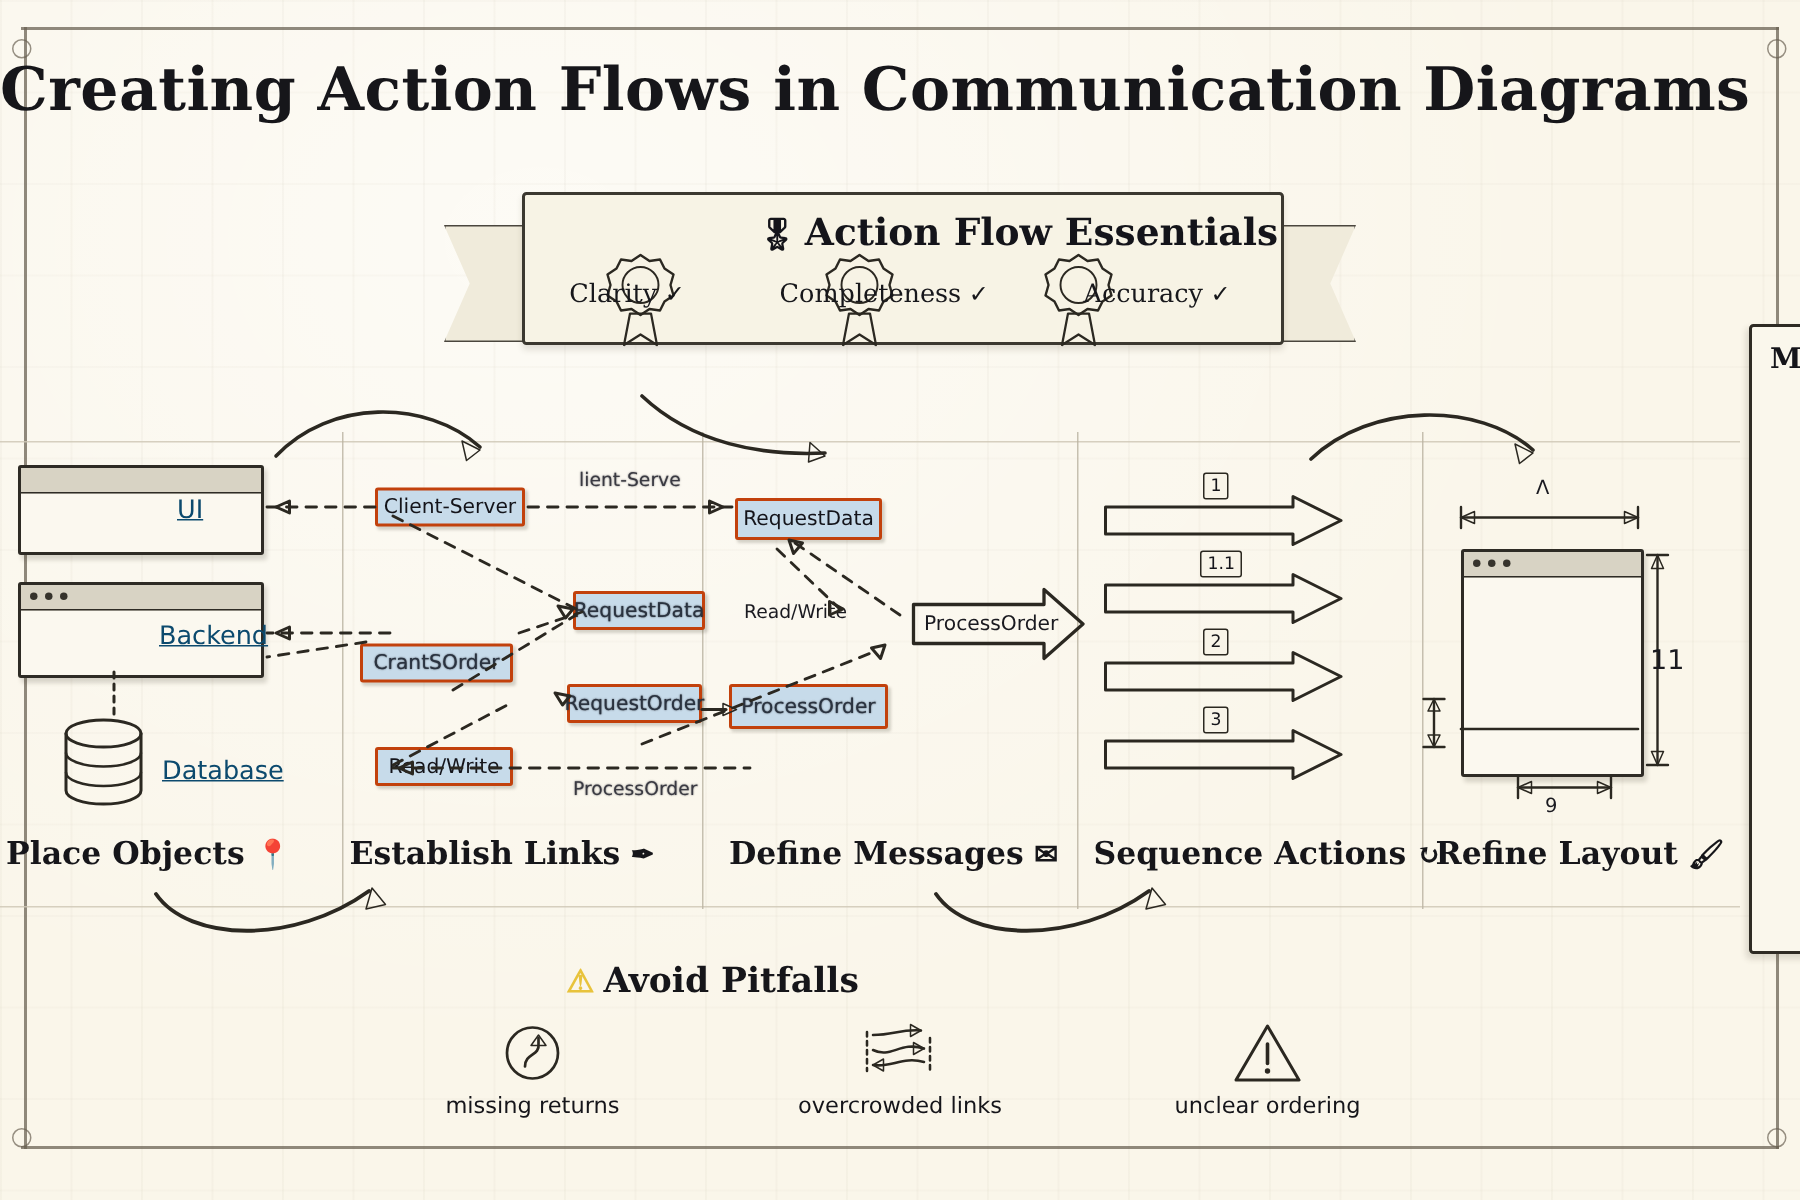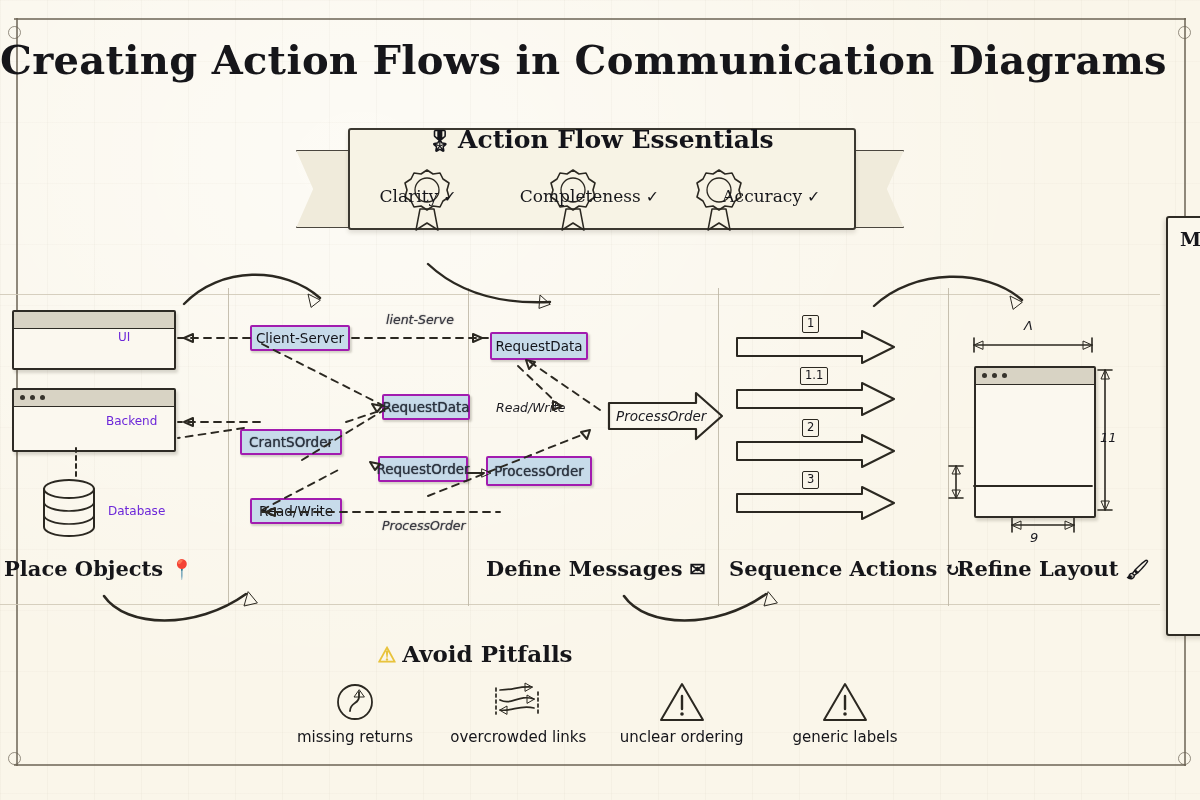--- a/index.html
+++ b/index.html
@@ -80,23 +80,23 @@
     position: absolute;
     left: 52px; top: 16px;
     width: 504px; height: 98px;
     background: #f7f3e5;
     border: 2px solid #3b3830;
     border-radius: 3px;
     box-shadow: 0 3px 4px rgba(70,62,45,.14);
   }
   #ribbon-title {
     position: absolute;
-    left: 52px; top: 13px;
+    left: 52px; top: 28px;
     width: 504px;
-    text-align: center;
+    text-align: right;
     font-family: "DejaVu Serif", serif;
     font-size: 25px;
     font-weight: 600;
     color: #14141a;
   }
   #ribbon-title .medal-ico { font-size: 21px; margin-right: 5px; }
   #ribbon-badges {
     position: absolute;
     left: 52px; top: 74px;
     width: 504px;
@@ -163,51 +163,51 @@
     position: relative;
   }
   .win .dots { position: absolute; left: 6px; top: 5px; display: flex; gap: 5px; }
   .win .dots i {
     width: 5px; height: 5px; border-radius: 50%;
     background: #36332c; display: block;
   }
   .obj-name {
     position: absolute;
     font-family: "DejaVu Sans", sans-serif;
-    font-size: 12px;
-    color: #6d28d9;
+    font-size: 17px;
+    color: #0c4a6e;
     white-space: nowrap;
+    text-decoration: underline;
   }
   .db-cyl { position: absolute; }
 
   
   .msgbox {
     position: absolute;
     background: #c7dbea;
-    border: 2px solid #a21caf;
+    border: 2px solid #c2410c;
     border-radius: 2px;
     font-family: "DejaVu Sans", sans-serif;
     font-size: 13.5px;
     color: #14141a;
     display: flex;
     align-items: center;
     justify-content: center;
     box-shadow: 1.5px 2px 2px rgba(60,54,40,.2);
     white-space: nowrap;
     padding: 0 6px;
     box-sizing: border-box;
   }
   .msgbox.blurry { color: #2a3340; text-shadow: 0 0 1.1px rgba(20,20,26,.85); }
   .edge-label {
     position: absolute;
     font-family: "DejaVu Sans", sans-serif;
     font-size: 12.5px;
     color: #1a1a20;
     white-space: nowrap;
-    font-style: italic;
   }
   .edge-label.faint { color: #3a3a42; text-shadow: 0 0 1.2px rgba(30,30,38,.7); }
 
   
   .seq-num {
     position: absolute;
     border: 1.6px solid #2b2820;
     background: #f8f4e8;
     font-family: "DejaVu Sans", sans-serif;
     font-size: 11.5px;
@@ -453,21 +453,21 @@
     <line class="sketch" x1="126" y1="2" x2="126" y2="16" stroke-width="1.6"></line>
   </svg>
   <div class="edge-label" style="left:1024px; top:318px; font-size:13px;">Λ</div>
 
   <svg style="position:absolute; left:1096px; top:362px;" width="18" height="156">
     <line class="sketch" x1="9" y1="8" x2="9" y2="148" stroke-width="1.6"></line>
     <path class="sketch" fill="#2b2821" d="M9 8 l-4 9 h8 Z M9 148 l-4 -9 h8 Z"></path>
     <line class="sketch" x1="2" y1="8" x2="16" y2="8" stroke-width="1.6"></line>
     <line class="sketch" x1="2" y1="148" x2="16" y2="148" stroke-width="1.6"></line>
   </svg>
-  <div class="edge-label" style="left:1100px; top:430px; font-size:13px;">11</div>
+  <div class="edge-label" style="left:1100px; top:430px; font-size:18px;">11</div>
 
   <svg style="position:absolute; left:1006px; top:516px;" width="76" height="18">
     <line class="sketch" x1="6" y1="9" x2="68" y2="9" stroke-width="1.6"></line>
     <path class="sketch" fill="#2b2821" d="M6 9 l9 -4 v8 Z M68 9 l-9 -4 v8 Z"></path>
     <line class="sketch" x1="6" y1="2" x2="6" y2="16" stroke-width="1.6"></line>
     <line class="sketch" x1="68" y1="2" x2="68" y2="16" stroke-width="1.6"></line>
   </svg>
   <div class="edge-label" style="left:1030px; top:530px; font-size:13px;">9</div>
 
   <svg style="position:absolute; left:948px; top:460px;" width="16" height="44">
@@ -493,20 +493,21 @@
   <svg style="position:absolute; left:100px; top:586px;" width="168" height="46">
     <path class="sketch" stroke-width="2.6" d="M4 10 C26 42, 96 44, 146 8"></path>
     <path class="sketch" fill="#2b2821" d="M148 6 l-4 14 l13 -3 Z"></path>
   </svg>
   <svg style="position:absolute; left:620px; top:586px;" width="168" height="46">
     <path class="sketch" stroke-width="2.6" d="M4 10 C26 42, 96 44, 146 8"></path>
     <path class="sketch" fill="#2b2821" d="M148 6 l-4 14 l13 -3 Z"></path>
   </svg>
 
   <div class="stage-label" style="left:4px;"><span>Place Objects</span><span class="sico">📍</span></div>
+  <div class="stage-label" style="left:233px;"><span>Establish Links</span><span class="sico">✒</span></div>
   <div class="stage-label" style="left:486px;"><span>Define Messages</span><span class="sico">✉</span></div>
   <div class="stage-label" style="left:729px;"><span>Sequence Actions</span><span class="sico">↻</span></div>
   <div class="stage-label" style="left:957px;"><span>Refine Layout</span><span class="sico">🖌</span></div>
 
   <div id="legend-panel">
     <div class="lg-title">M</div>
     <div class="lg-sub">T</div>
 
     <div class="lg-entry">
 
@@ -571,26 +572,16 @@
       <div class="pf-ico">
         <svg width="46" height="42" viewBox="0 0 46 42">
           <path class="sketch" stroke-width="2" fill="#f2eee2" d="M23 3 L44 39 H2 Z"></path>
           <line class="sketch" x1="23" y1="15" x2="23" y2="28" stroke-width="2.4"></line>
           <circle fill="#2b2821" cx="23" cy="33" r="1.8"></circle>
         </svg>
       </div>
       <div class="pf-label">unclear ordering</div>
     </div>
 
-    <div class="pitfall">
-      <div class="pf-ico">
-        <svg width="46" height="42" viewBox="0 0 46 42">
-          <path class="sketch" stroke-width="2" fill="#f2eee2" d="M23 3 L44 39 H2 Z"></path>
-          <line class="sketch" x1="23" y1="15" x2="23" y2="28" stroke-width="2.4"></line>
-          <circle fill="#2b2821" cx="23" cy="33" r="1.8"></circle>
-        </svg>
-      </div>
-      <div class="pf-label">generic labels</div>
-    </div>
 
   </div>
 
 </div>
 
 </body></html>

